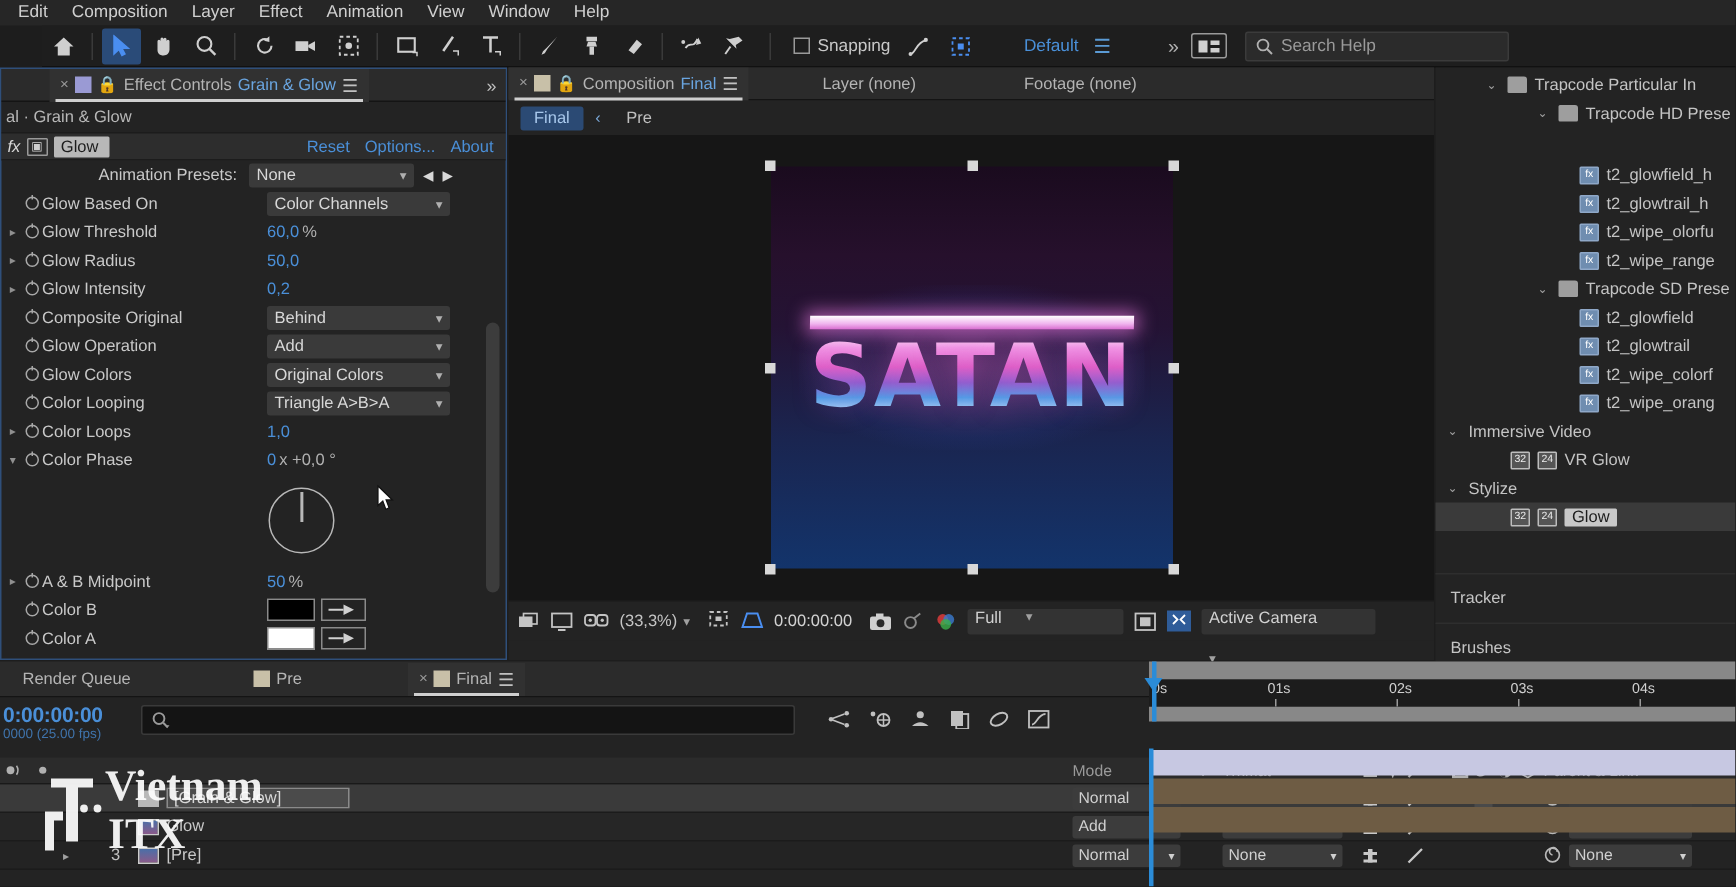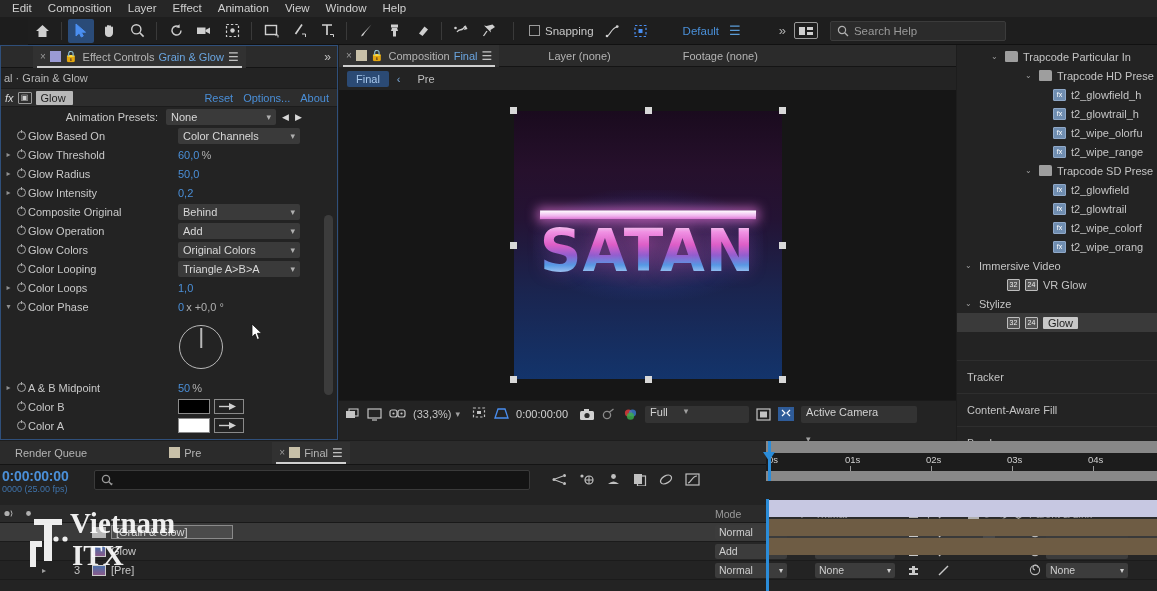--- a/index.html
+++ b/index.html
@@ -837,21 +837,21 @@
       <div class="fx-row" style="padding-left:34px;">
         <span class="fx-tw">⌄</span>
         <span class="folder"></span>
         <span>Trapcode Particular In</span>
       </div>
       <div class="fx-row" style="padding-left:68px;">
         <span class="fx-tw">⌄</span>
         <span class="folder"></span>
         <span>Trapcode HD Prese</span>
       </div>
-      <div class="fx-row" style="padding-left:96px;">
+      <div class="fx-row" style="padding-left:96px;margin-top:22px;">
         <span class="presetico">fx</span>
         <span>t2_glowfield_h</span>
       </div>
       <div class="fx-row" style="padding-left:96px;">
         <span class="presetico">fx</span>
         <span>t2_glowtrail_h</span>
       </div>
       <div class="fx-row" style="padding-left:96px;">
         <span class="presetico">fx</span>
         <span>t2_wipe_olorfu</span>
@@ -897,23 +897,20 @@
       <div class="fx-row sel" style="padding-left:50px;">
         <span class="effectico">32</span>
         <span class="effectico">24</span>
         <span class="fx-name-sel">Glow</span>
       </div>
     </div>
 
     <div style="height:28px;"></div>
     <div class="rp-panel">
       <span>Tracker</span>
-    </div>
-    <div class="rp-panel">
-      <span>Content-Aware Fill</span>
     </div>
     <div class="rp-panel">
       <span>Brushes</span>
     </div>
   </div>
 
   <div id="timeline">
     <div class="tl-tabbar">
       <div class="tab" style="margin-left:8px;">
         <span>Render Queue</span>

